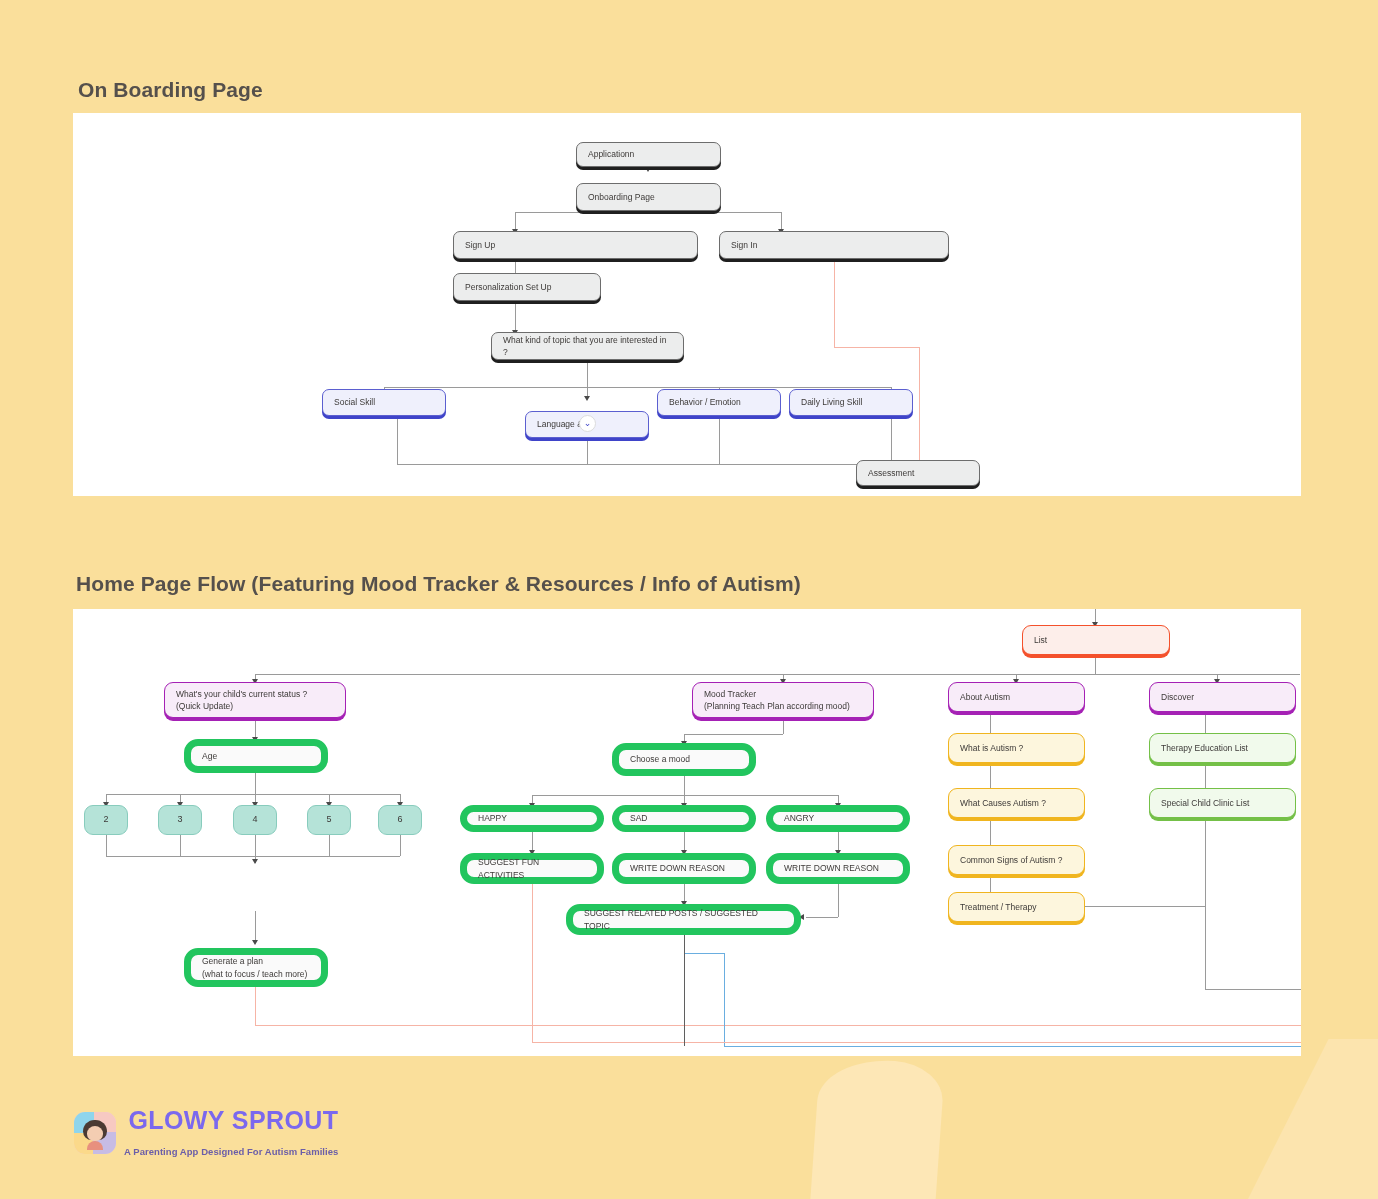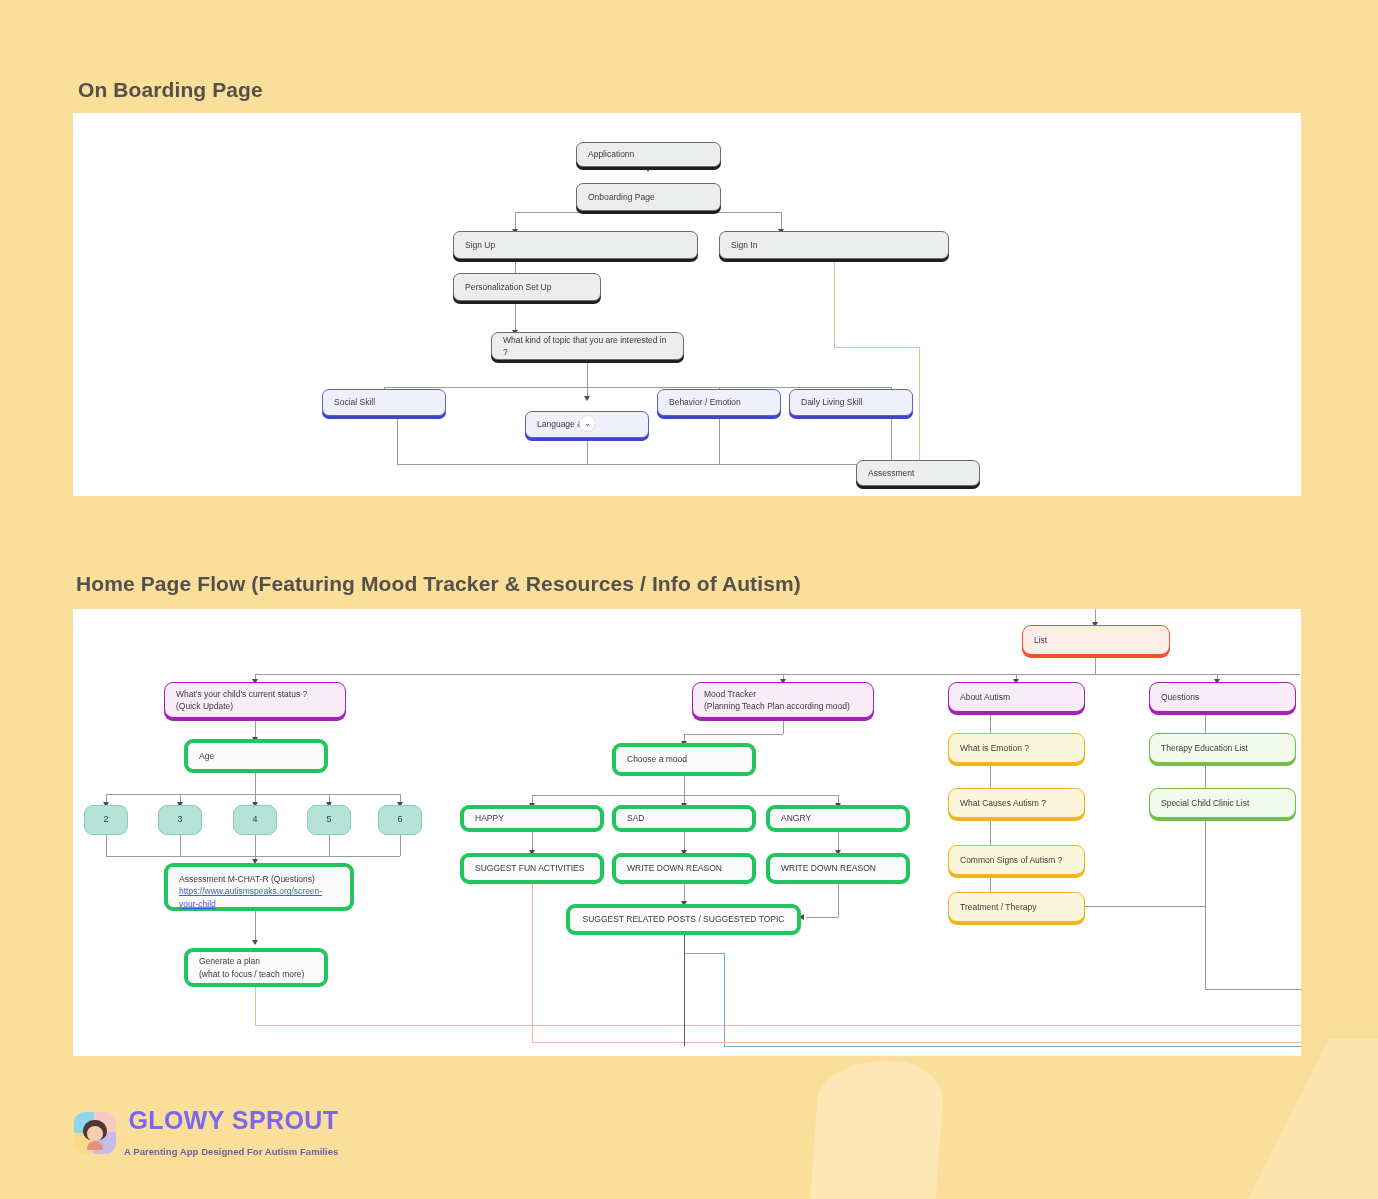--- a/index.html
+++ b/index.html
@@ -72,22 +72,22 @@
   }
   
   .node.indigo {
     background: #eff0fc;
     border: 1px solid #5b5fd0;
     box-shadow: 0 3px 0 0 #3f44c9;
   }
   
   .node.plain {
     background: #fafafa;
-    border: 4px solid #22c55e;
-    border-radius: 9px;
+    border: 7px solid #22c55e;
+    border-radius: 14px;
   }
   
   .node.red {
     background: #fdeeea;
     border: 1.5px solid #f4512c;
     box-shadow: 0 3px 0 0 #f4512c;
     border-radius: 9px;
   }
   
   .node.purple {
@@ -393,50 +393,46 @@
 (Quick Update)</div>
 
   <div class="node plain" style="left:111px; top:130px; width:144px; height:34px;">Age</div>
 
   <div class="node teal" style="left:11px;  top:196px; width:44px; height:30px;">2</div>
   <div class="node teal" style="left:85px;  top:196px; width:44px; height:30px;">3</div>
   <div class="node teal" style="left:160px; top:196px; width:44px; height:30px;">4</div>
   <div class="node teal" style="left:234px; top:196px; width:44px; height:30px;">5</div>
   <div class="node teal" style="left:305px; top:196px; width:44px; height:30px;">6</div>
 
-  <div class="node plain" style="left:91px; top:254px; width:190px; height:48px; align-items:flex-start; padding-top:6px; flex-direction:column;">
-    <span>Assessment M-CHAT-R (Questions)</span>
-    <span class="node-link">https://www.autismspeaks.org/screen-your-child</span>
-  </div>
 
   <div class="node plain" style="left:111px; top:339px; width:144px; height:39px;">Generate a plan
 (what to focus / teach more)</div>
 
   <div class="node purple" style="left:619px; top:73px; width:182px; height:36px;">Mood Tracker
 (Planning Teach Plan according mood)</div>
 
   <div class="node plain" style="left:539px; top:134px; width:144px; height:33px;">Choose a mood</div>
 
   <div class="node plain" style="left:387px; top:196px; width:144px; height:27px;">HAPPY</div>
   <div class="node plain" style="left:539px; top:196px; width:144px; height:27px;">SAD</div>
   <div class="node plain" style="left:693px; top:196px; width:144px; height:27px;">ANGRY</div>
 
   <div class="node plain" style="left:387px; top:244px; width:144px; height:31px;">SUGGEST FUN ACTIVITIES</div>
   <div class="node plain" style="left:539px; top:244px; width:144px; height:31px;">WRITE DOWN REASON</div>
   <div class="node plain" style="left:693px; top:244px; width:144px; height:31px;">WRITE DOWN REASON</div>
 
   <div class="node plain" style="left:493px; top:295px; width:235px; height:31px; justify-content:center;">SUGGEST RELATED POSTS / SUGGESTED TOPIC</div>
 
   <div class="node purple" style="left:875px; top:73px; width:137px; height:30px;">About Autism</div>
-  <div class="node yellow" style="left:875px; top:124px; width:137px; height:30px;">What is Emotion ?</div>
+  <div class="node yellow" style="left:875px; top:124px; width:137px; height:30px;">What is Autism ?</div>
   <div class="node yellow" style="left:875px; top:179px; width:137px; height:30px;">What Causes Autism ?</div>
   <div class="node yellow" style="left:875px; top:236px; width:137px; height:30px;">Common Signs of Autism ?</div>
   <div class="node yellow" style="left:875px; top:283px; width:137px; height:30px;">Treatment / Therapy</div>
 
-  <div class="node purple" style="left:1076px; top:73px; width:147px; height:30px;">Questions</div>
+  <div class="node purple" style="left:1076px; top:73px; width:147px; height:30px;">Discover</div>
   <div class="node green" style="left:1076px; top:124px; width:147px; height:30px;">Therapy Education List</div>
   <div class="node green" style="left:1076px; top:179px; width:147px; height:30px;">Special Child Clinic List</div>
 </div>
 
 <div id="logo-block">
   <div id="logo-mark">
     <div class="q1"></div>
       <div class="q2"></div>
       <div class="q3"></div>
       <div class="q4"></div>

